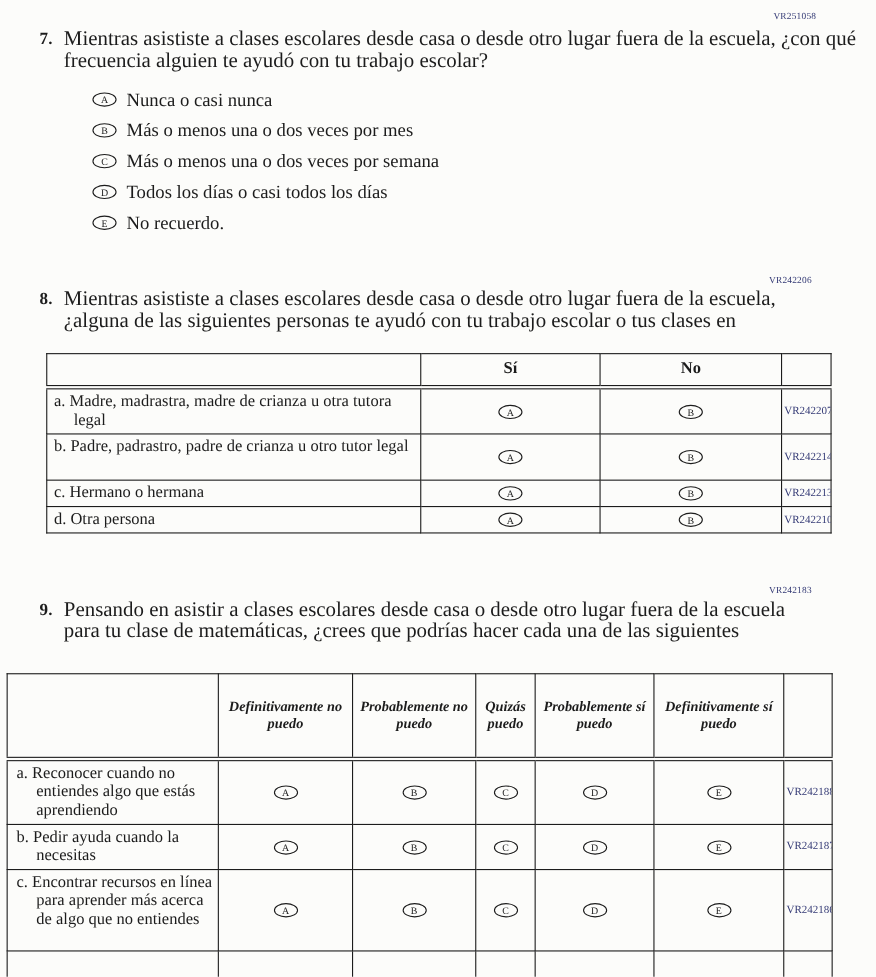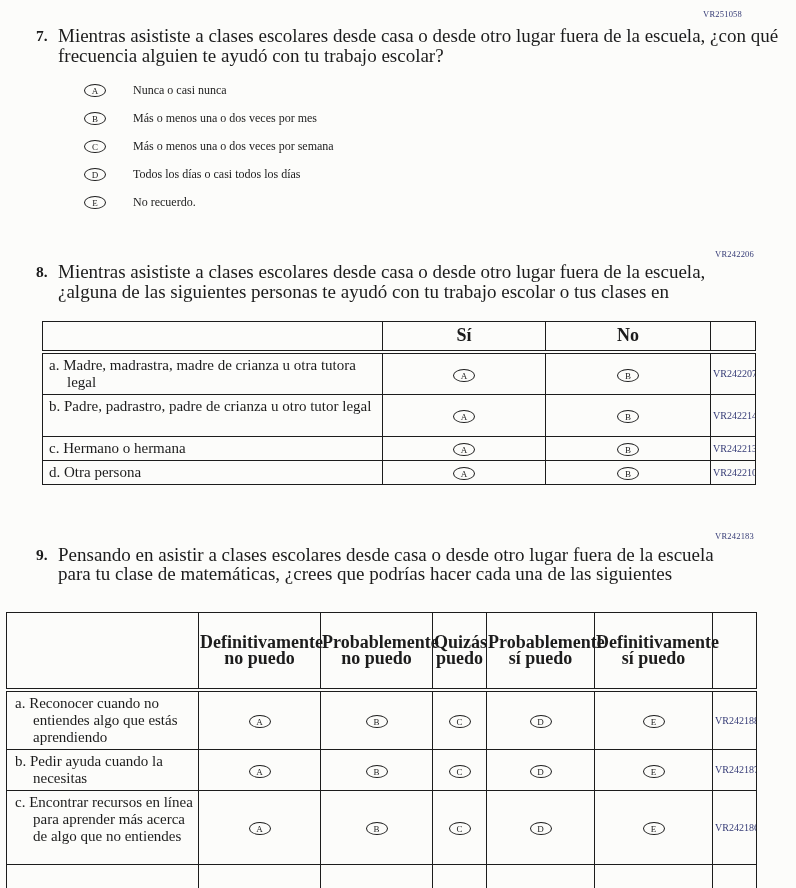--- a/index.html
+++ b/index.html
@@ -6,57 +6,57 @@
   html, body { margin:0; padding:0; }
   body {
     width:796px; height:888px; overflow:hidden;
     background:#fcfcfa;
     font-family:"Liberation Serif","DejaVu Serif",serif;
     color:#1c1c1c;
   }
   .page { position:relative; width:796px; height:888px; }
   .code { font-size:8.5px; color:#343a75; letter-spacing:0.2px; }
   .top-code { position:absolute; top:9px; right:54px; }
-  .section-code { text-align:right; margin-right:42px; }
+  .section-code { text-align:right; margin-right:58px; }
   .sc-q8 { margin-top:38px; }
   .sc-q9 { margin-top:46px; }
   .question { margin-left:36px; }
   .q7 { padding-top:26px; }
   .q8 { margin-top:3px; }
   .q9 { margin-top:4px; }
   .q-line { display:flex; }
   .q-num { flex:0 0 22px; font-weight:bold; font-size:15.5px; line-height:19.5px; }
   .q-text { font-size:19px; line-height:19.5px; }
   .tline { display:block; }
   b { font-weight:bold; }
   .options { margin:17px 0 0 48px; }
   .option { display:flex; align-items:center; margin-bottom:11px; height:17px; }
   .oval {
     display:inline-block; flex:0 0 22px; width:22px; height:13px;
     border:1px solid #1c1c1c; border-radius:50%;
     font-size:9px; line-height:12px; text-align:center;
     font-family:"Liberation Serif",serif;
   }
-  .option-label { margin-left:27px; font-size:12px; }
+  .option-label { margin-left:9px; font-size:17px; }
 
   table { border-collapse:collapse; table-layout:fixed; background:#fcfcfa; }
   th, td { border:1px solid #1c1c1c; }
   thead th { border-bottom:4px double #1c1c1c; font-weight:bold; text-align:center; vertical-align:middle; }
   .stmt { font-size:15px; line-height:17px; text-align:left; vertical-align:top; text-indent:-18px; }
   .ov-cell { text-align:center; vertical-align:middle; }
   .code-cell { font-size:10px; color:#343a75; vertical-align:middle; padding:0 1px 0 2px; overflow:hidden; }
 
   .t8 { margin:20px 0 0 42px; width:713px; }
-  .t8 thead th { font-size:18px; height:30px; }
+  .t8 thead th { font-size:15px; height:30px; }
   .t8 .stmt { padding:3px 6px 3px 24px; }
   .t8 .r2 td { height:42px; }
   .t8 .r1 td { height:23px; }
 
   .t9 { margin:28px 0 0 6px; width:750px; }
-  .t9 thead th { font-size:18px; line-height:16.5px; height:44px; padding:21px 1px; }
+  .t9 thead th { font-size:13px; line-height:16.5px; height:44px; padding:21px 1px;font-style:italic; }
   .t9 .stmt { padding:3px 4px 3px 26px; }
   .t9 .ra td { height:58px; }
   .t9 .rb td { height:40px; }
   .t9 .rc td { height:74px; }
   .t9 .partial td { height:40px; }
 </style>
 </head>
 <body>
 
 <div class="page">

